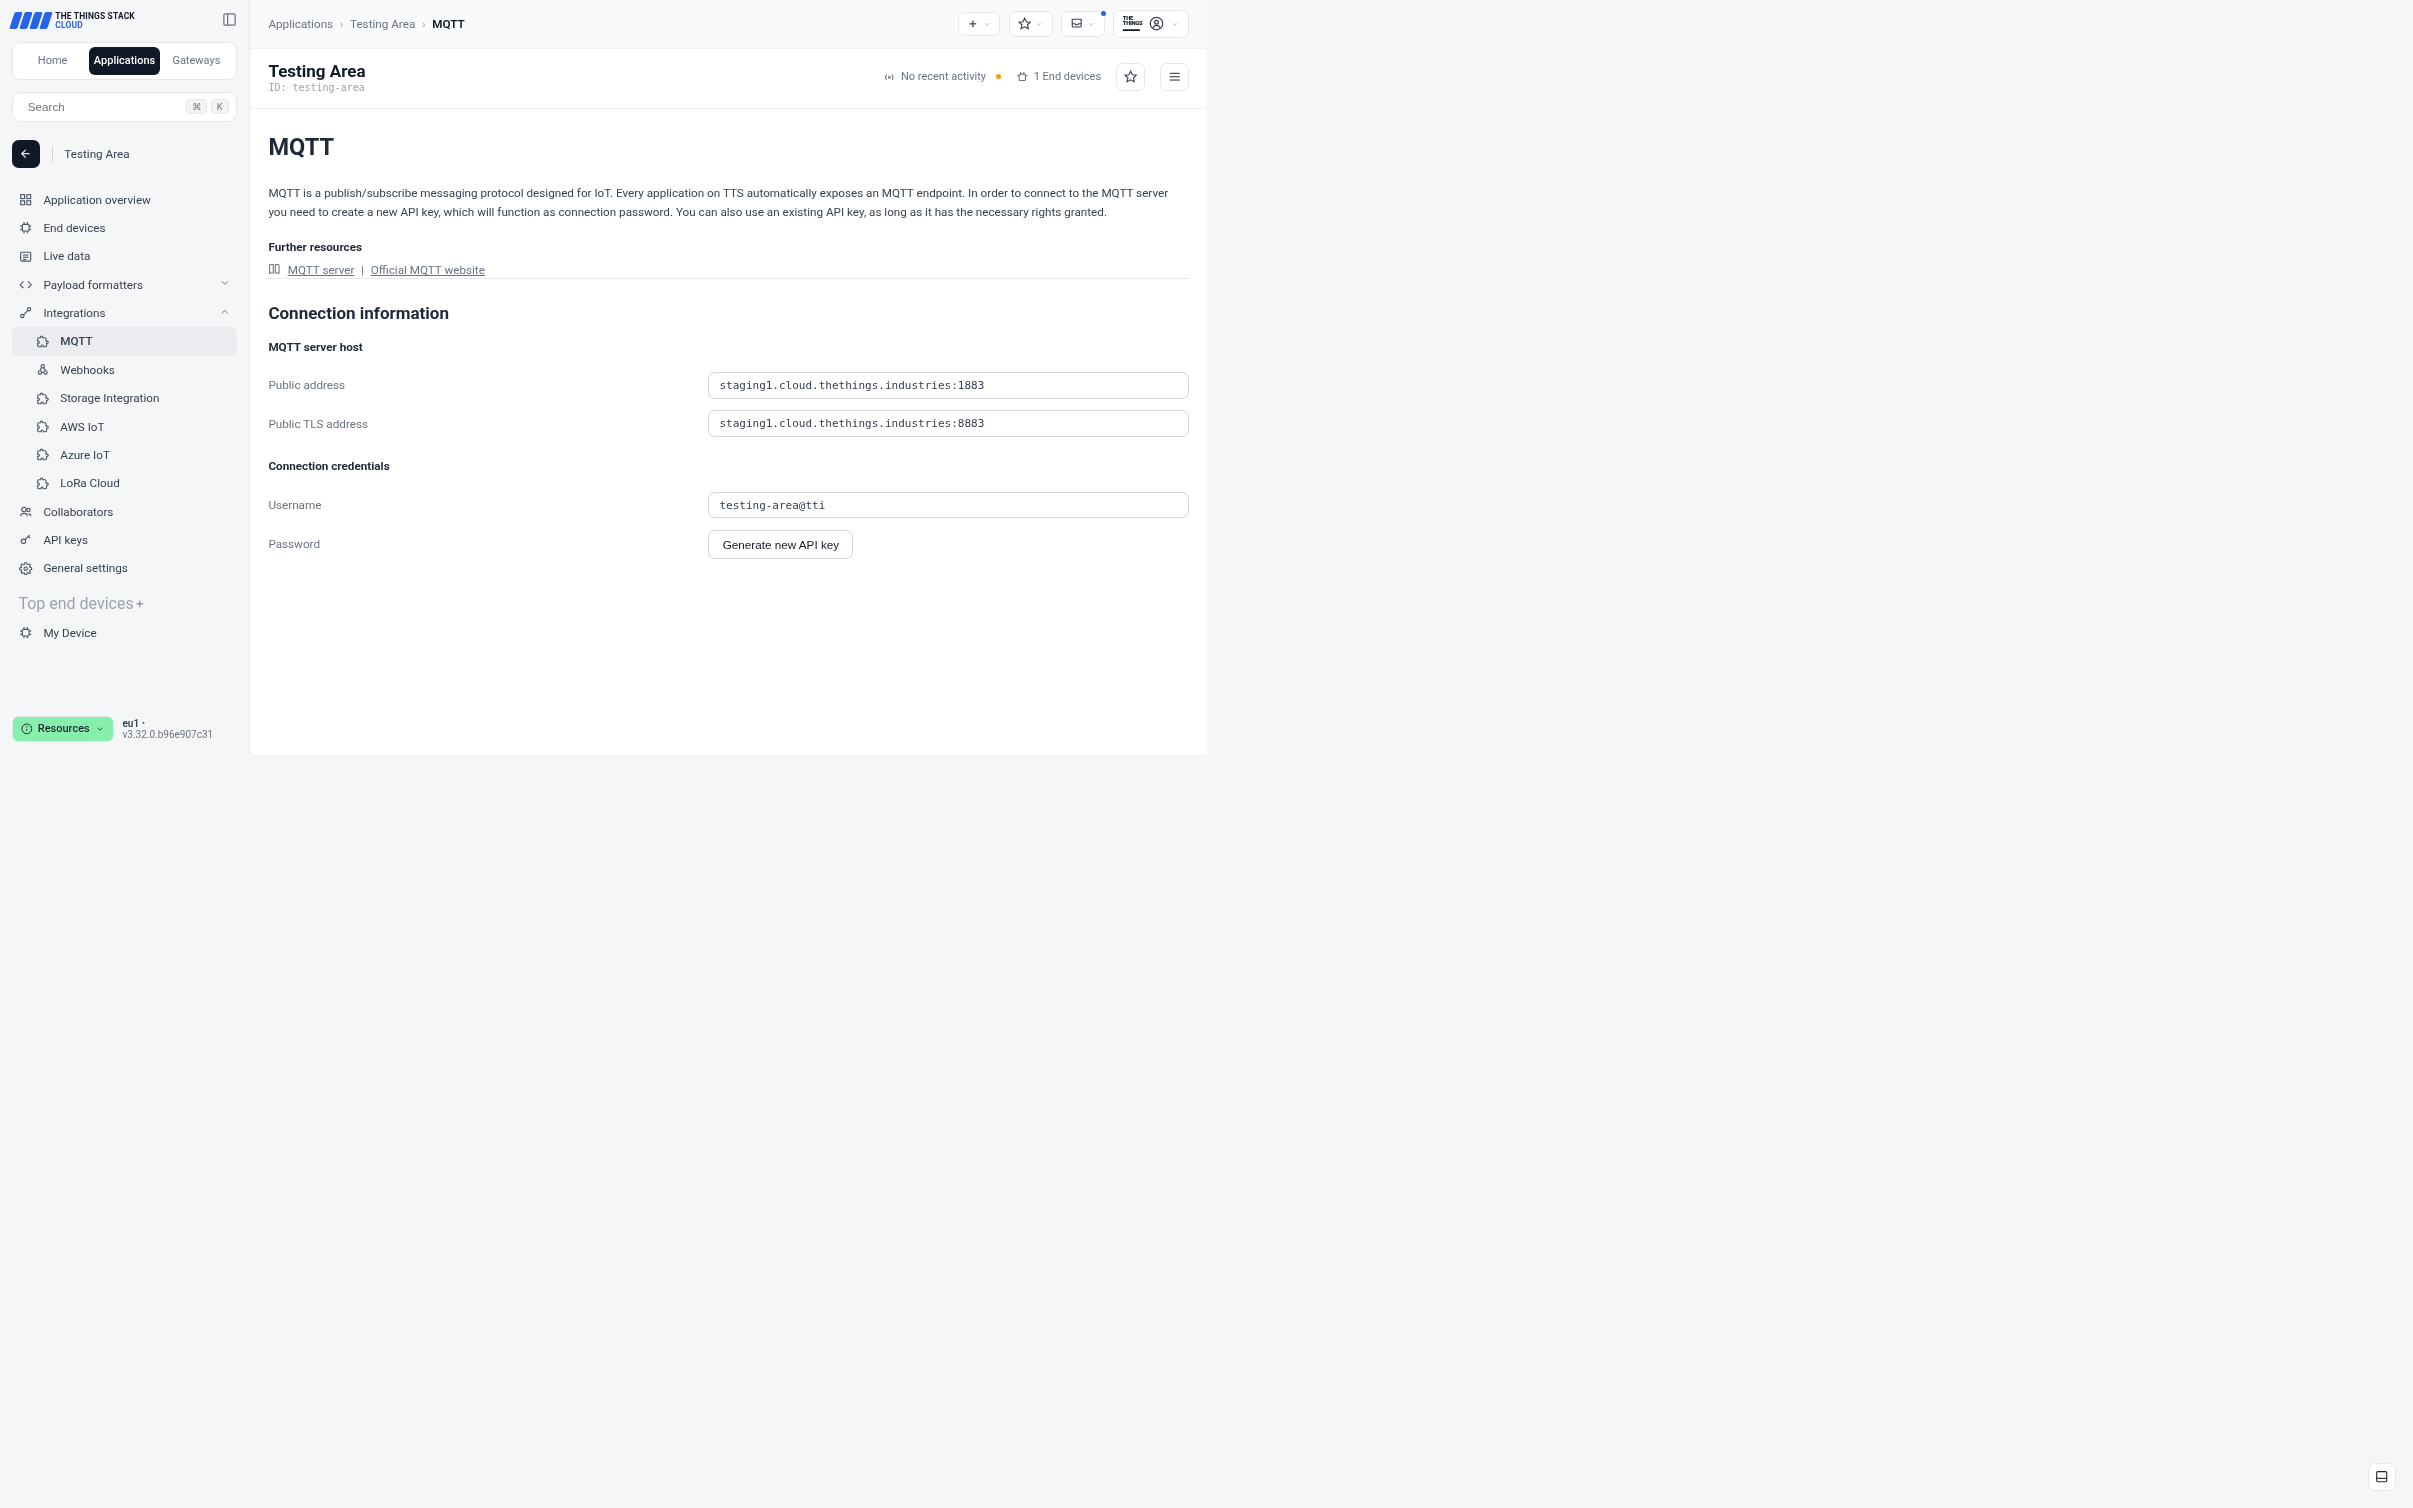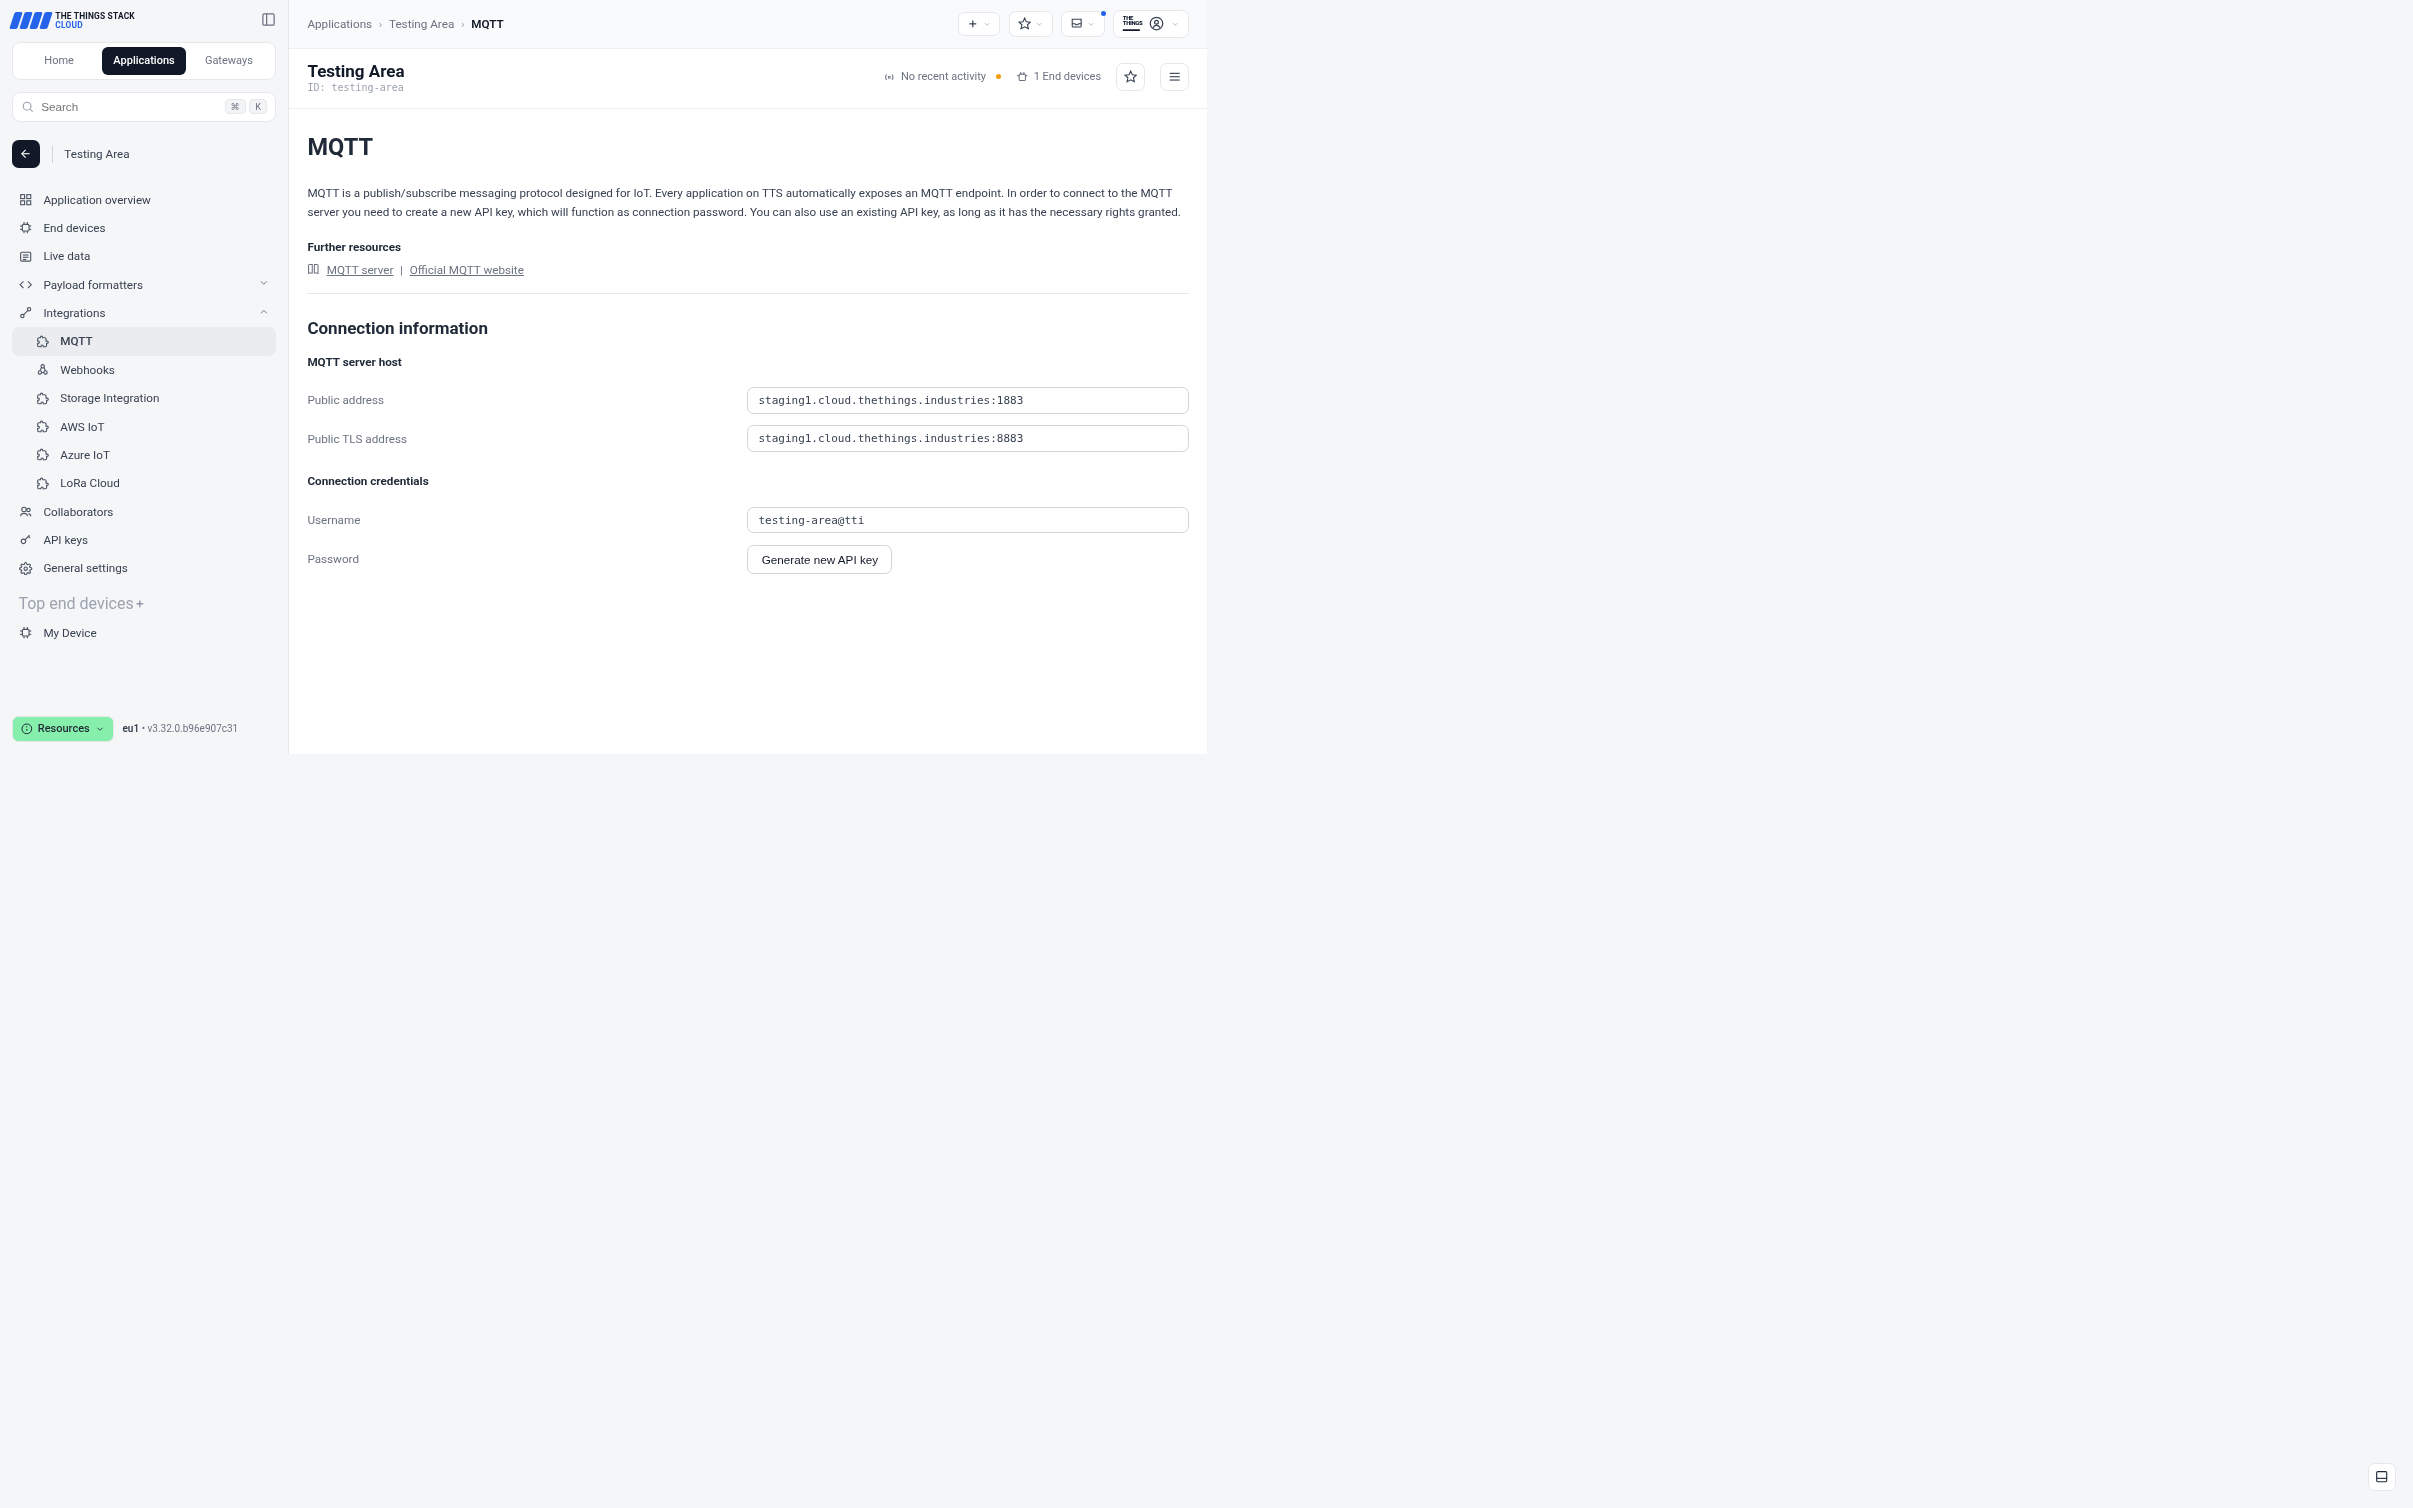--- a/index.html
+++ b/index.html
@@ -8,21 +8,21 @@
     font-size: 11.7px;
     color: #1f2937;
     background: #f5f6f8;
     width: 1207px;
     height: 754px;
     overflow: hidden;
   }
   .app { display: flex; height: 100%; }
   
   .sidebar {
-    width: 289px;
+    width: 250px;
     background: #f5f6f8;
     border-right: 0.8px solid #e5e7eb;
     display: flex;
     flex-direction: column;
     padding: 11.7px;
   }
   .logo-row { display: flex; align-items: center; justify-content: space-between; margin-bottom: 11.7px; }
   .logo { display: flex; align-items: center; gap: 5px; }
   .logo-mark { display:flex; gap:1.7px;}
   .logo-mark span { width:8.4px; height:17px; background:#2563eb; transform: skewX(-18deg); border-radius:1.7px; display:inline-block;}
@@ -101,21 +101,21 @@
   }
   .app-title { font-size:17px; font-weight:700; color:#111827;}
   .app-id { font-family: ui-monospace, Menlo, monospace; font-size:10px; color:#9ca3af; margin-top:1.7px;}
   .header-meta { display:flex; align-items:center; gap:15px; color:#6b7280; font-size:11px;}
   .header-meta .dot { width:5px; height:5px; background:#f59e0b; border-radius:50%; display:inline-block; margin-left:5px;}
   .header-meta .meta-item { display:flex; align-items:center; gap:5px;}
   .content { padding: 23.5px 18.4px; overflow-y:auto;}
   h1.page-title { font-size:23.5px; font-weight:700; margin-bottom: 23.5px;}
   .desc { color:#374151; line-height:1.6; margin-bottom: 18.4px;}
   .subhead { font-weight:700; font-size:11.7px; margin-bottom: 8.4px;}
-  .links-row { display:flex; align-items:center; gap:6.7px; padding-bottom:15px; border-bottom:0.8px solid #e5e7eb; margin-bottom:23.5px;}
+  .links-row { display:flex; align-items:center; gap:6.7px; border-bottom:0.8px solid #e5e7eb; margin-bottom:23.5px;}
   .links-row a { color:#6b7280; text-decoration:underline; cursor:pointer;}
   .links-row .bar { color:#6b7280;}
   .book-icon { color:#6b7280;}
   h2.section-title { font-size:17px; font-weight:700; margin-bottom: 17px;}
   .field-group-label { font-weight:700; font-size:11.7px; margin-bottom: 18.4px;}
   .form-row { display:flex; align-items:center; margin-bottom: 11.7px;}
   .form-label { width: 440px; color:#6b7280; font-size:11.7px;}
   .form-input {
     flex:1; border:0.8px solid #d1d5db; border-radius:6.7px;
     padding: 5.9px 10px; font-family: ui-monospace, Menlo, monospace;

